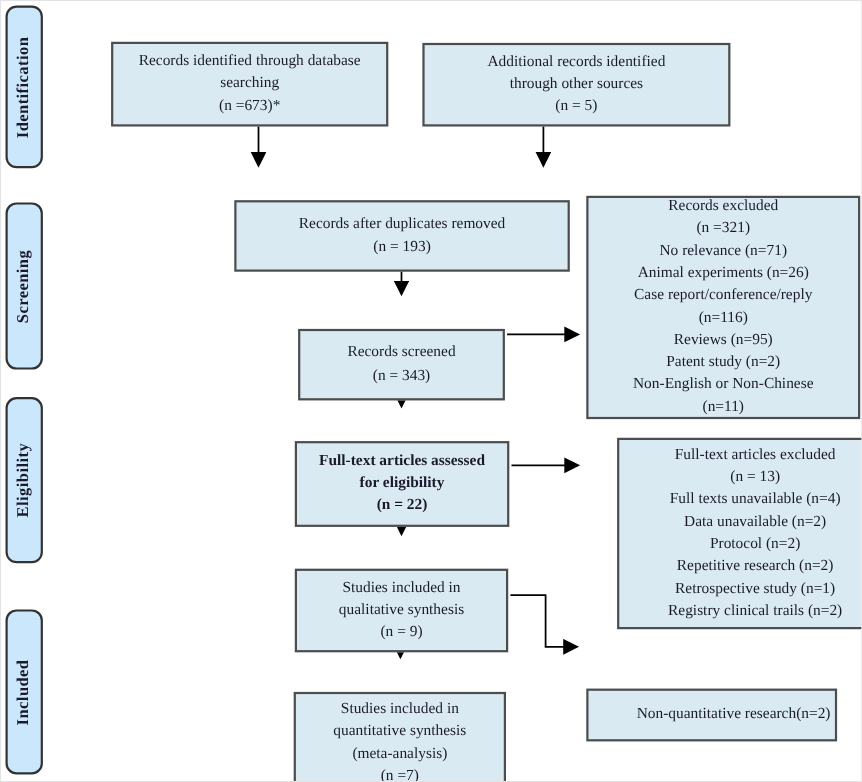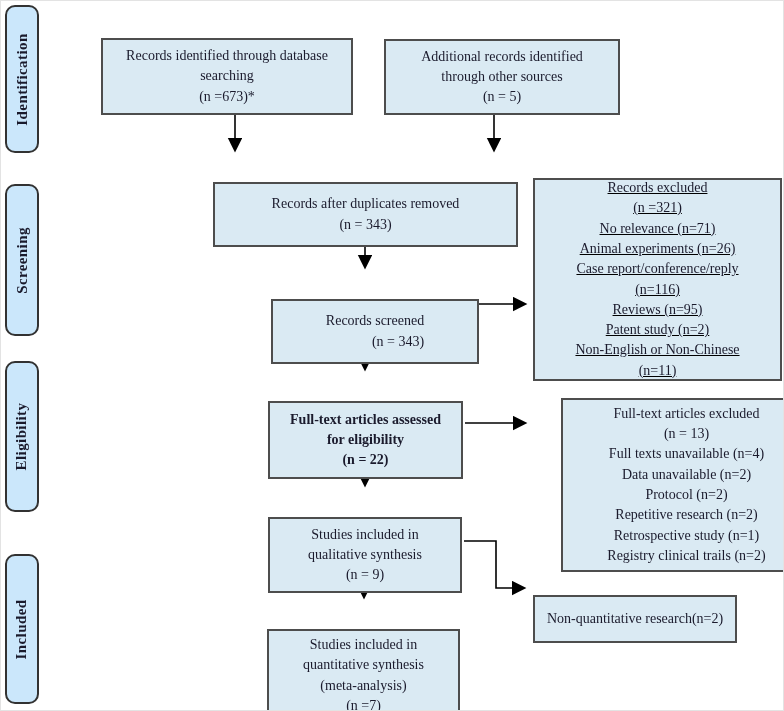--- a/index.html
+++ b/index.html
@@ -106,45 +106,45 @@
   <div class="stage" style="top:553px; height:150px;">
     <span class="stage-text">Included</span>
   </div>
 
   <div class="box" style="left:100px; top:13px; width:252px; height:77px;">
     <span class="box-text">Records identified through database
 searching
 (n =673)*</span>
   </div>
 
-  <div class="box" style="left:383px; top:14px; width:236px; height:76px;">
+  <div class="box" style="left:383px; top:14px; width:280px; height:76px;">
     <span class="box-text">Additional records identified
 through other sources
 (n = 5)</span>
   </div>
 
   <div class="box" style="left:212px; top:157px; width:305px; height:65px;">
     <span class="box-text">Records after duplicates removed
-(n = 343)</span>
+(n = 193)</span>
   </div>
 
-  <div class="box" style="left:532px; top:153px; width:249px; height:203px;text-decoration:underline;">
+  <div class="box" style="left:532px; top:153px; width:249px; height:203px;">
     <span class="box-text">Records excluded
 (n =321)
 No relevance (n=71)
 Animal experiments (n=26)
 Case report/conference/reply
 (n=116)
 Reviews (n=95)
 Patent study (n=2)
 Non-English or Non-Chinese
 (n=11)</span>
   </div>
 
-  <div class="box" style="left:270px; top:274px; width:208px; height:65px;text-align:right;">
+  <div class="box" style="left:270px; top:274px; width:188px; height:65px;">
     <span class="box-text">Records screened
 (n = 343)</span>
   </div>
 
   <div class="box" style="left:267px; top:376px; width:195px; height:78px;font-weight:bold;">
     <span class="box-text">Full-text articles assessed
 for eligibility
 (n = 22)</span>
   </div>
 
@@ -158,21 +158,21 @@
 Retrospective study (n=1)
 Registry clinical trails (n=2)</span>
   </div>
 
   <div class="box" style="left:267px; top:492px; width:194px; height:76px;">
     <span class="box-text">Studies included in
 qualitative synthesis
 (n = 9)</span>
   </div>
 
-  <div class="box" style="left:532px; top:570px; width:204px; height:48px;">
+  <div class="box" style="left:532px; top:601px; width:228px; height:48px;justify-content:flex-end;">
     <span class="box-text">Non-quantitative research(n=2)</span>
   </div>
 
   <div class="box" style="left:266px; top:604px; width:193px; height:93px;">
     <span class="box-text">Studies included in
 quantitative synthesis
 (meta-analysis)
 (n =7)</span>
   </div>
 

